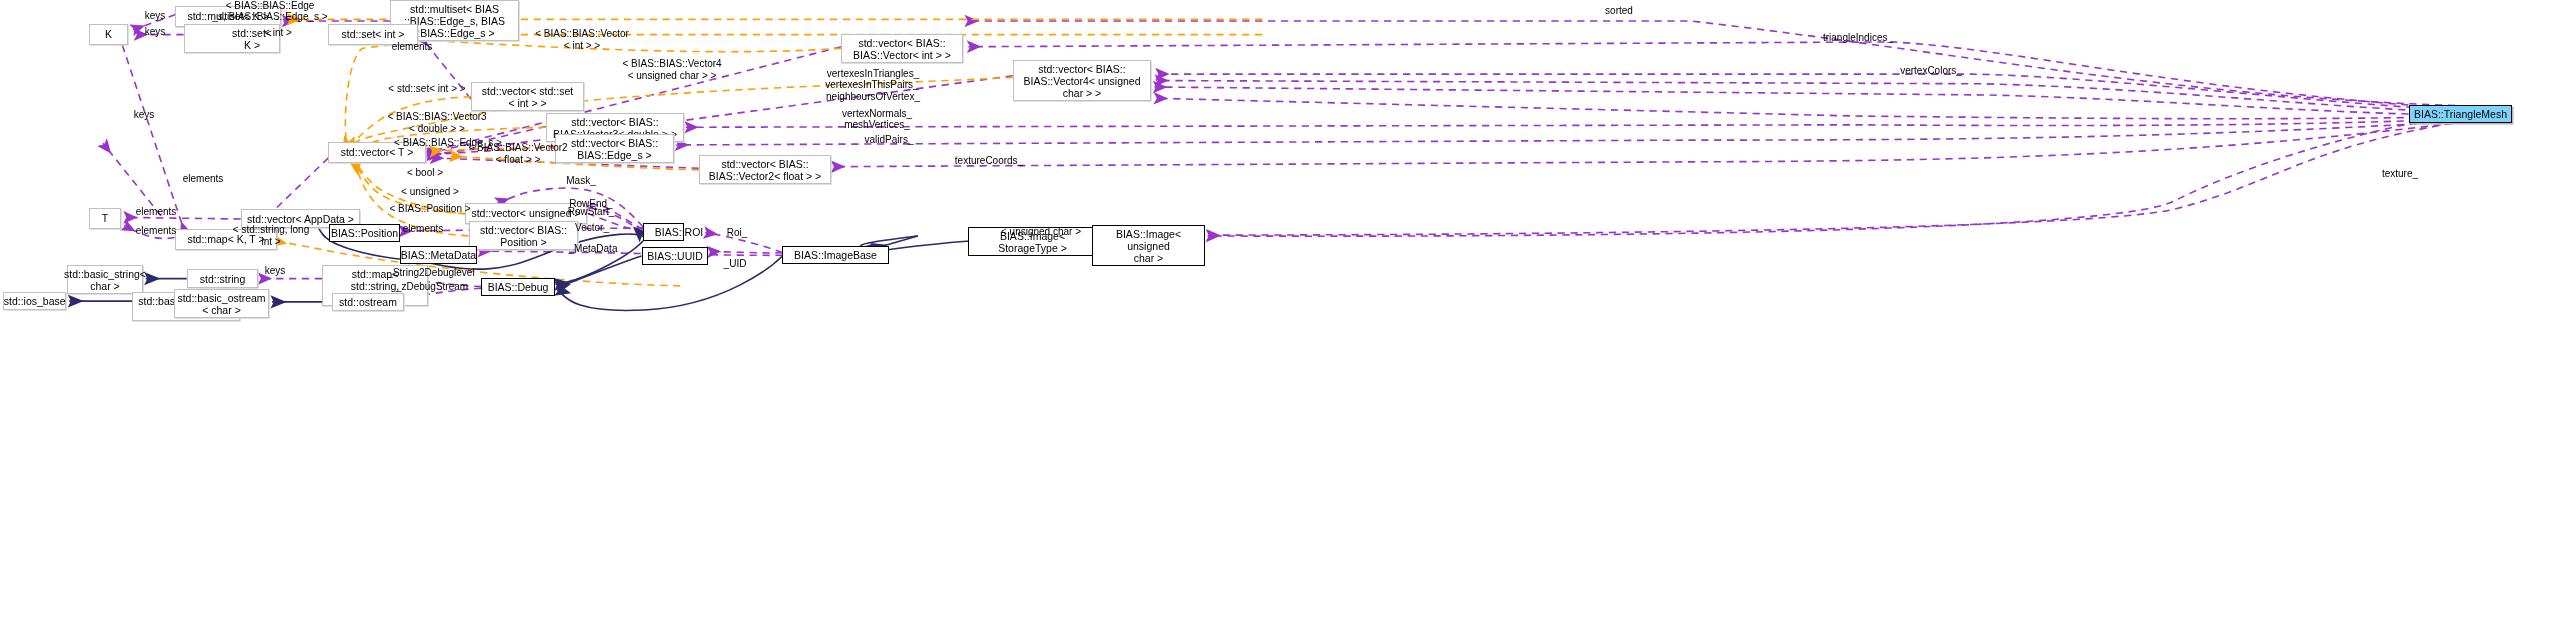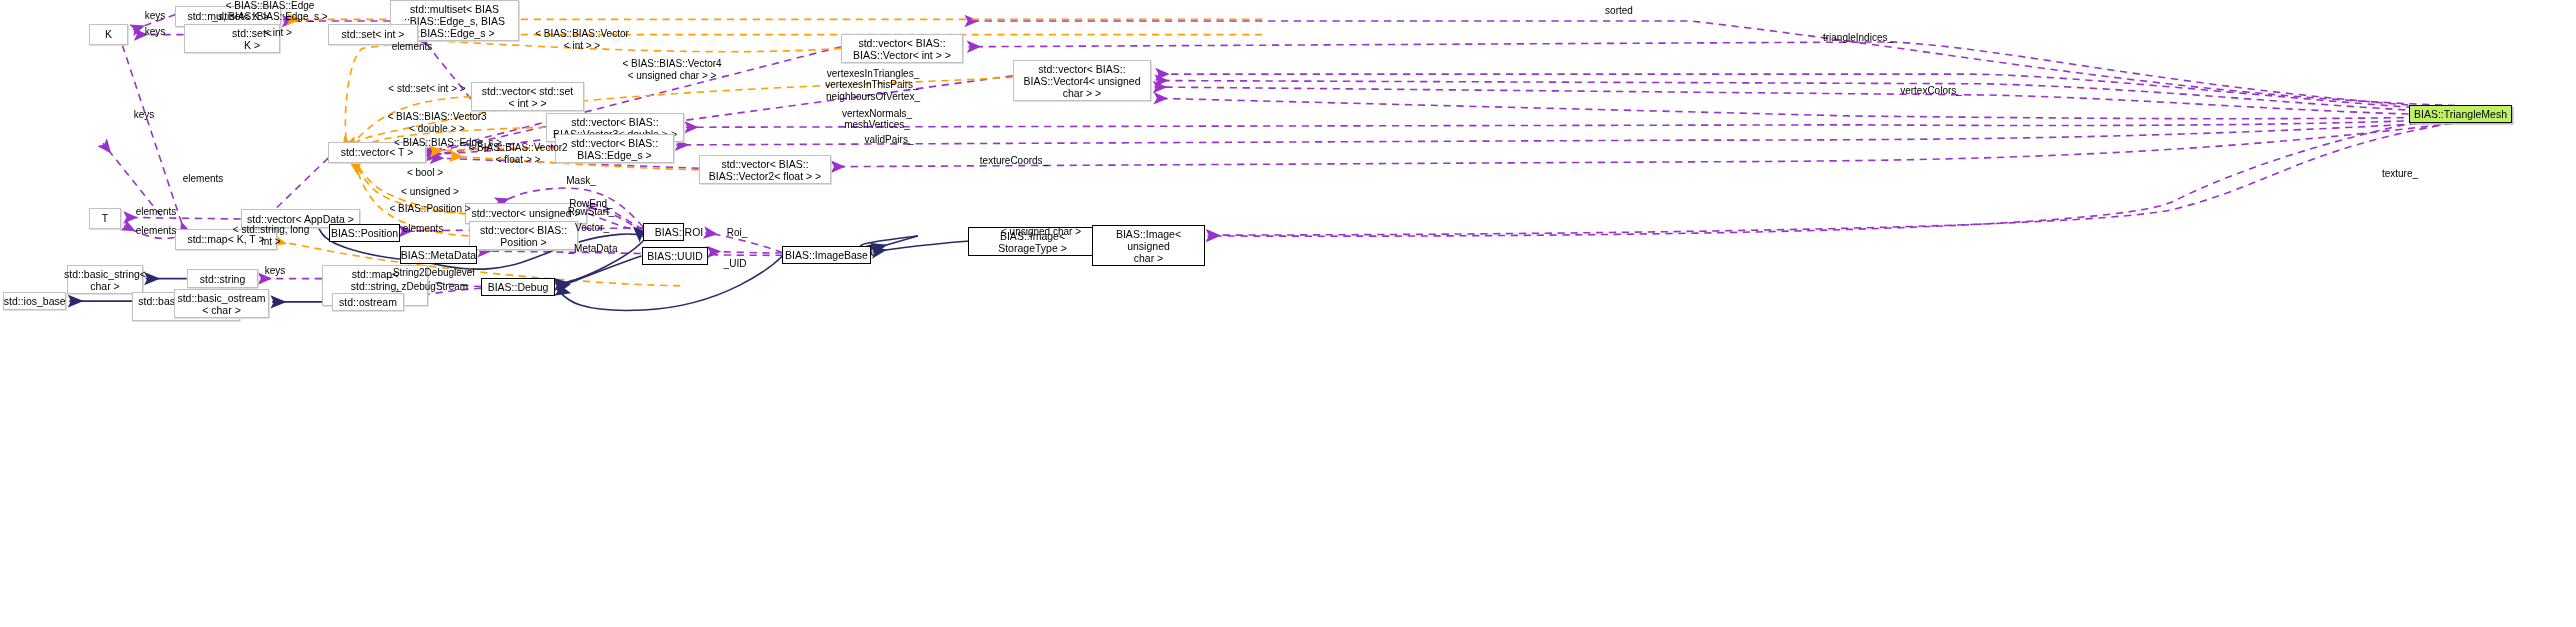--- a/index.html
+++ b/index.html
@@ -4,21 +4,21 @@
 <style>
   html,body{margin:0;padding:0;background:#ffffff;}
   #diagram{position:relative;width:2576px;height:628px;background:#ffffff;
     font-family:"Liberation Sans","DejaVu Sans",sans-serif;overflow:hidden;}
   svg#edges{position:absolute;left:0;top:0;width:2576px;height:628px;}
   .node{position:absolute;box-sizing:border-box;background:#ffffff;
     display:flex;align-items:center;justify-content:center;text-align:center;
     font-size:10.5px;color:#000000;line-height:1.15;padding:1.6px 4px;white-space:pre-line;}
   .node.lite{border:0.8px solid #c0c0c0;box-shadow:0.8px 0.8px 0 #d8d8d8;}
   .node.bold{border:1.6px solid #000000;}
-  .node.focus{border:1.6px solid #000000;background:#bef264;box-shadow:1.6px 1.6px 0 #bbbbbb;}
+  .node.focus{border:1.6px solid #000000;background:#7dd3fc;box-shadow:1.6px 1.6px 0 #bbbbbb;}
   .elabel{position:absolute;font-size:10px;color:#000000;text-align:center;
     white-space:pre-line;line-height:1.15;transform:translate(-50%,-50%);}
 </style>
 </head>
 <body>
 
 <div id="diagram">
 
   <svg id="edges" xmlns="http://www.w3.org/2000/svg" viewBox="0 0 3200 780" width="2576" height="628">
     <defs>
@@ -136,21 +136,21 @@
       <div class="node lite" style="left: 469px; top: 204px; width: 108px; min-height: 21px;">std::vector&lt; bool &gt;</div>
       <div class="node lite" style="left: 465px; top: 203px; width: 122px; min-height: 21px;">std::vector&lt; unsigned &gt;</div>
       <div class="node lite" style="left: 469px; top: 221px; width: 109px; min-height: 29px;">std::vector&lt; BIAS::
 Position &gt;</div>
       <div class="node lite" style="left: 89px; top: 208px; width: 32px; min-height: 21px;">T</div>
       <div class="node lite" style="left: 241px; top: 209px; width: 119px; min-height: 19.3px;">std::vector&lt; AppData &gt;</div>
       <div class="node lite" style="left: 175px; top: 229px; width: 102px; min-height: 21px;">std::map&lt; K, T &gt;</div>
       <div class="node bold" style="left: 329px; top: 224px; width: 71px; min-height: 17.7px;">BIAS::Position</div>
       <div class="node bold" style="left: 400px; top: 246px; width: 77px; min-height: 17.7px;">BIAS::MetaData</div>
       <div class="node bold" style="left: 643px; top: 223px; width: 39px; min-height: 17.7px; padding-left: 35px;">BIAS::ROI</div>
-      <div class="node bold" style="left: 782px; top: 246px; width: 89px; min-height: 17.7px;">BIAS::ImageBase</div>
+      <div class="node bold" style="left: 782px; top: 246px; width: 107px; min-height: 17.7px;">BIAS::ImageBase</div>
       <div class="node bold" style="left: 968px; top: 227px; width: 129px; min-height: 17.7px;">BIAS::Image&lt; StorageType &gt;</div>
       <div class="node bold" style="left: 1092px; top: 225px; width: 113px; min-height: 26px;">BIAS::Image&lt; unsigned
 char &gt;</div>
       <div class="node focus" style="left: 2409px; top: 105px; width: 103px; min-height: 17.7px;">BIAS::TriangleMesh</div>
       <div class="node lite" style="left: 67px; top: 265px; width: 76px; min-height: 27px;">std::basic_string&lt;
 char &gt;</div>
       <div class="node lite" style="left: 187px; top: 269px; width: 71px; min-height: 19.3px;">std::string</div>
       <div class="node lite" style="left: 322px; top: 265px; width: 106px; min-height: 27px;">std::map&lt; std::string,
 long int &gt;</div>
       <div class="node lite" style="left: 3.2px; top: 292px; width: 63px; min-height: 17.7px;">std::ios_base</div>
@@ -166,34 +166,34 @@
       <div class="elabel" style="left: 155px; top: 32px;">keys</div>
       <div class="elabel" style="left: 270px; top: 10.5px;">&lt; BIAS::BIAS::Edge
 _s, BIAS::BIAS::Edge_s &gt;</div>
       <div class="elabel" style="left: 278px; top: 33px;">&lt; int &gt;</div>
       <div class="elabel" style="left: 1619px; top: 10.5px;">sorted</div>
       <div class="elabel" style="left: 582px; top: 39px;">&lt; BIAS::BIAS::Vector
 &lt; int &gt; &gt;</div>
       <div class="elabel" style="left: 1858px; top: 38px;">triangleIndices_</div>
       <div class="elabel" style="left: 672px; top: 69px;">&lt; BIAS::BIAS::Vector4
 &lt; unsigned char &gt; &gt;</div>
-      <div class="elabel" style="left: 1931px; top: 71px; margin-top: 20px;">vertexColors_</div>
+      <div class="elabel" style="left: 1931px; top: 71px;">vertexColors_</div>
       <div class="elabel" style="left: 873px; top: 74px;">vertexesInTriangles_</div>
       <div class="elabel" style="left: 872px; top: 85px;">vertexesInThisPairs_</div>
       <div class="elabel" style="left: 873px; top: 97px;">neighboursOfVertex_</div>
       <div class="elabel" style="left: 427px; top: 89px;">&lt; std::set&lt; int &gt; &gt;</div>
       <div class="elabel" style="left: 437px; top: 122px;">&lt; BIAS::BIAS::Vector3
 &lt; double &gt; &gt;</div>
       <div class="elabel" style="left: 877px; top: 114px;">vertexNormals_</div>
       <div class="elabel" style="left: 877px; top: 125px;">meshVertices_</div>
       <div class="elabel" style="left: 448px; top: 143px;">&lt; BIAS::BIAS::Edge_s &gt;</div>
       <div class="elabel" style="left: 889px; top: 140px;">validPairs_</div>
       <div class="elabel" style="left: 518px; top: 153px;">&lt; BIAS::BIAS::Vector2
 &lt; float &gt; &gt;</div>
-      <div class="elabel" style="left: 1014px; top: 161px; text-align: center;">textureCoords_</div>
+      <div class="elabel" style="left: 989px; top: 161px; text-align: center;">textureCoords_</div>
       <div class="elabel" style="left: 2388px; top: 174px; padding-left: 24px;">texture_</div>
       <div class="elabel" style="left: 425px; top: 173px;">&lt; bool &gt;</div>
       <div class="elabel" style="left: 581px; top: 181px;">Mask_</div>
       <div class="elabel" style="left: 430px; top: 192px;">&lt; unsigned &gt;</div>
       <div class="elabel" style="left: 591px; top: 204px;">RowEnd_</div>
       <div class="elabel" style="left: 591px; top: 212px;">RowStart_</div>
       <div class="elabel" style="left: 430px; top: 209px;">&lt; BIAS::Position &gt;</div>
       <div class="elabel" style="left: 423px; top: 229px;">elements</div>
       <div class="elabel" style="left: 412px; top: 47px;">elements</div>
       <div class="elabel" style="left: 592px; top: 228px;">Vector_</div>

